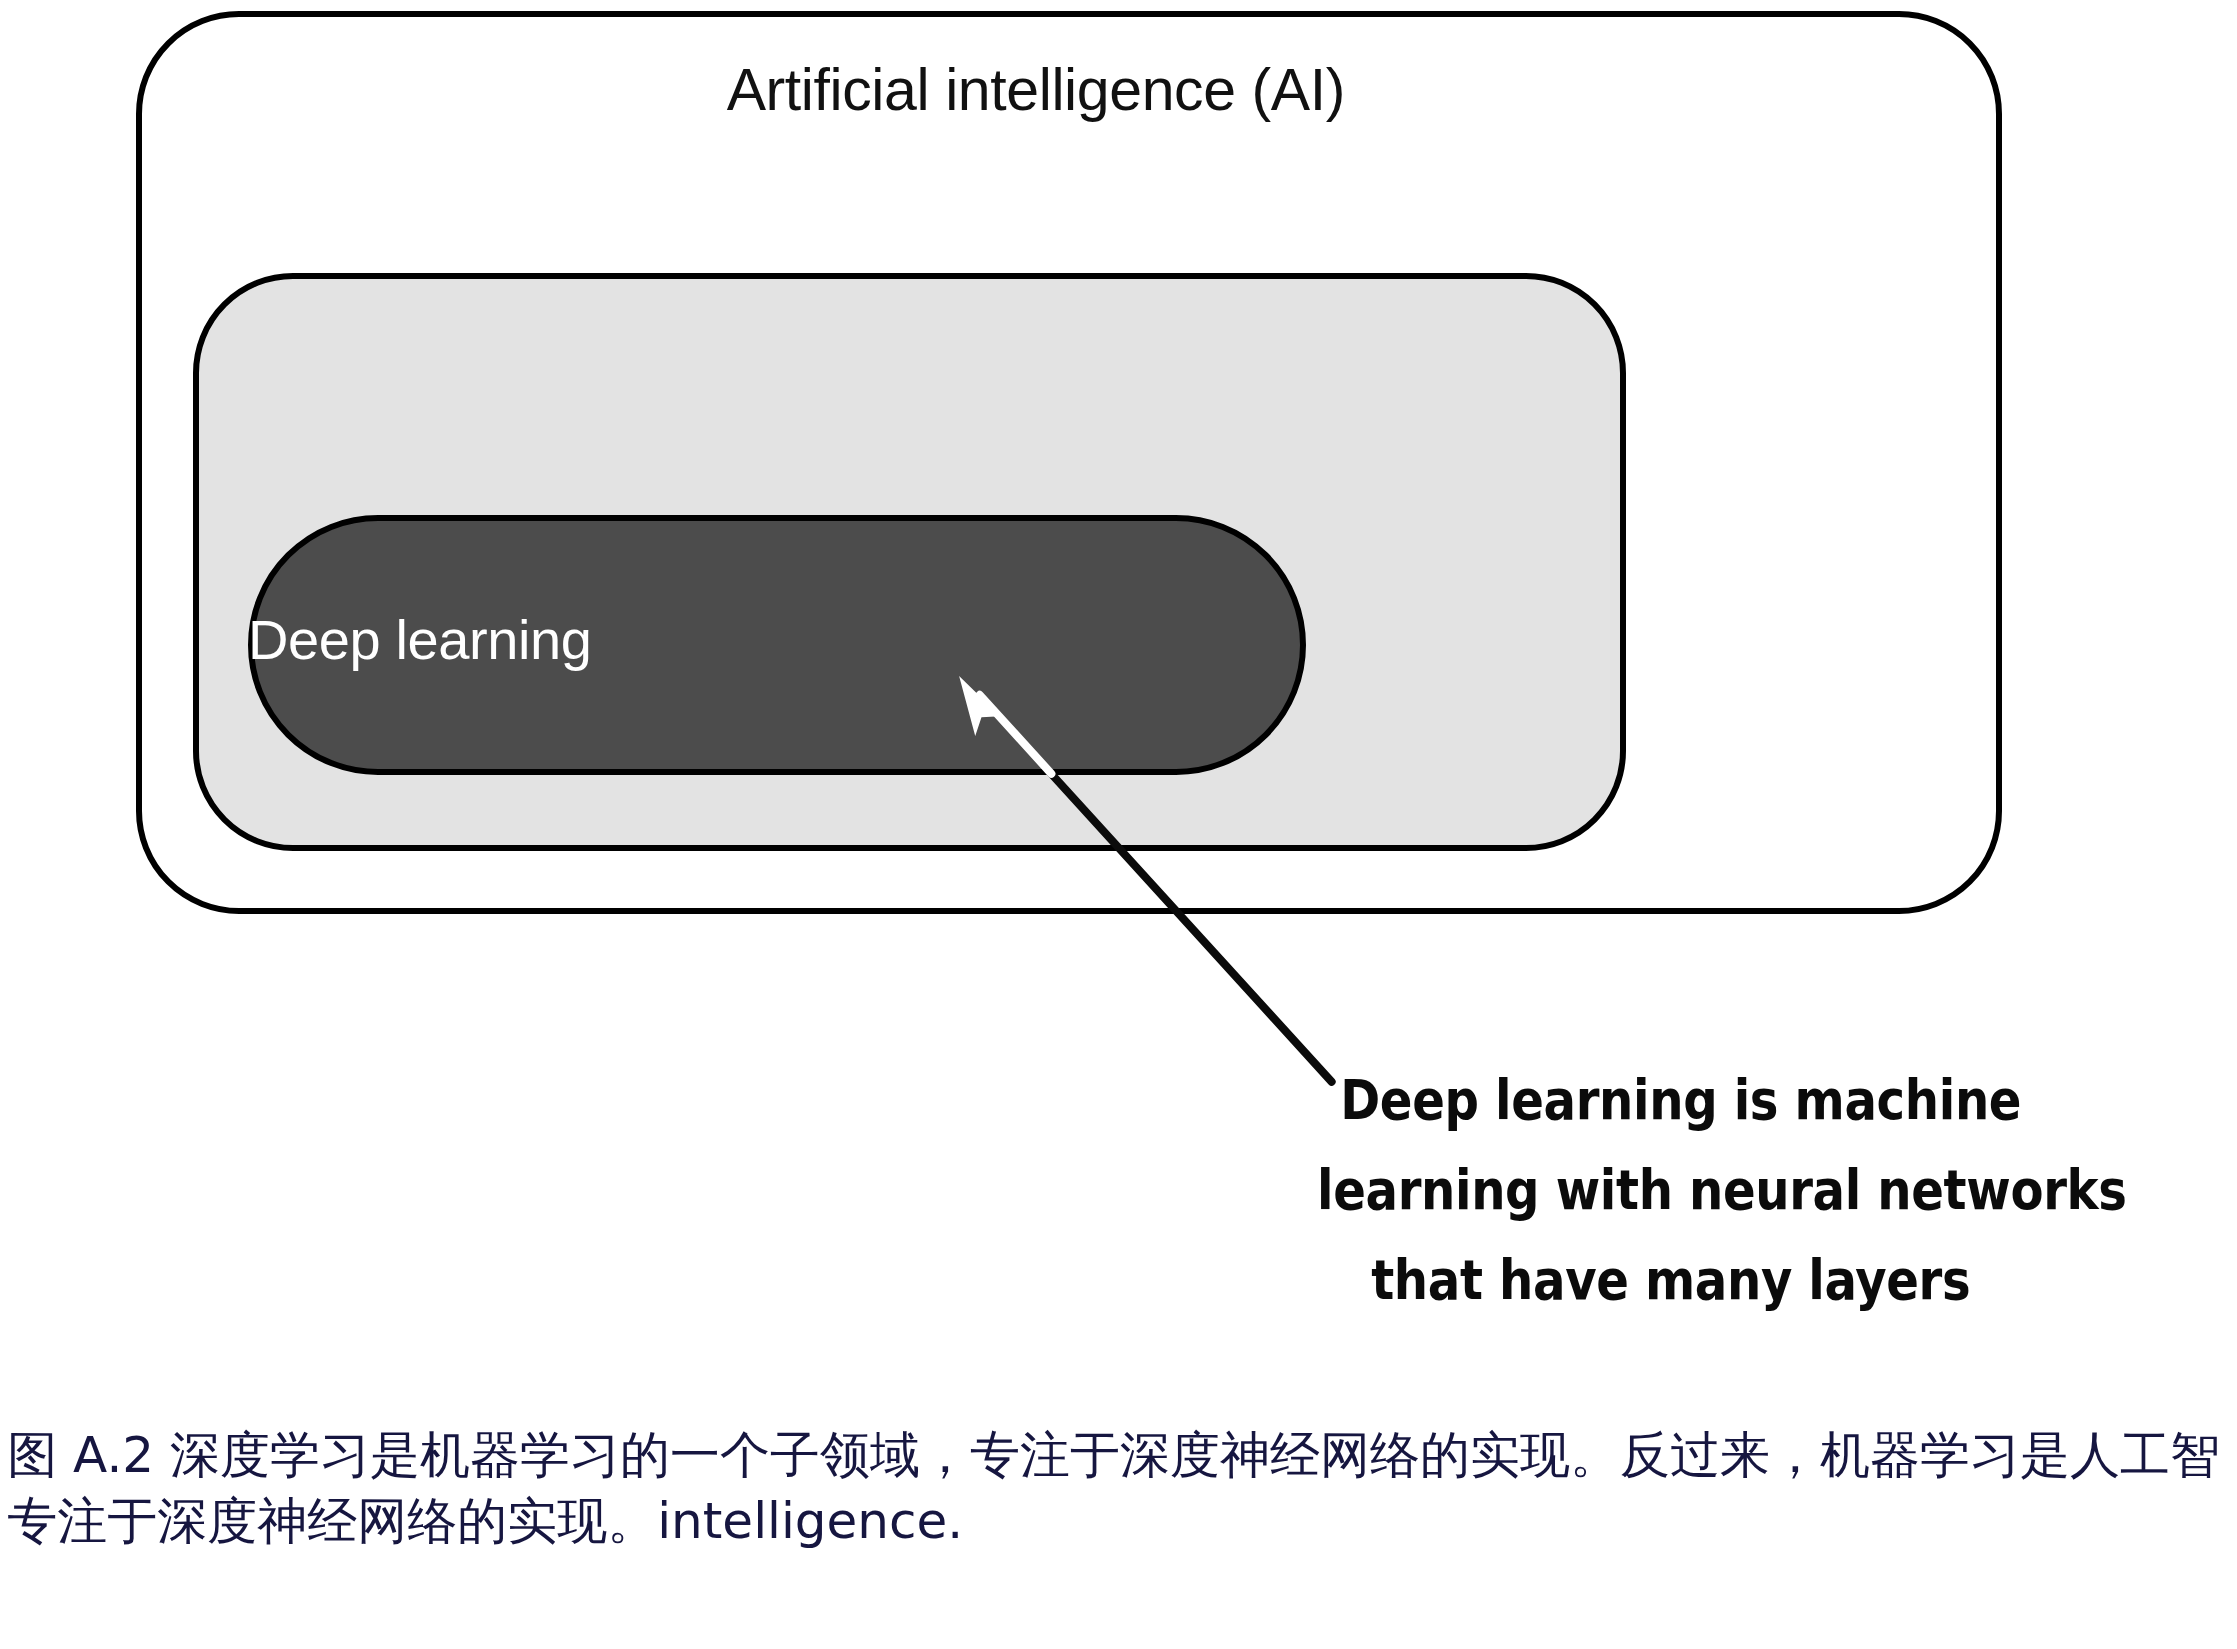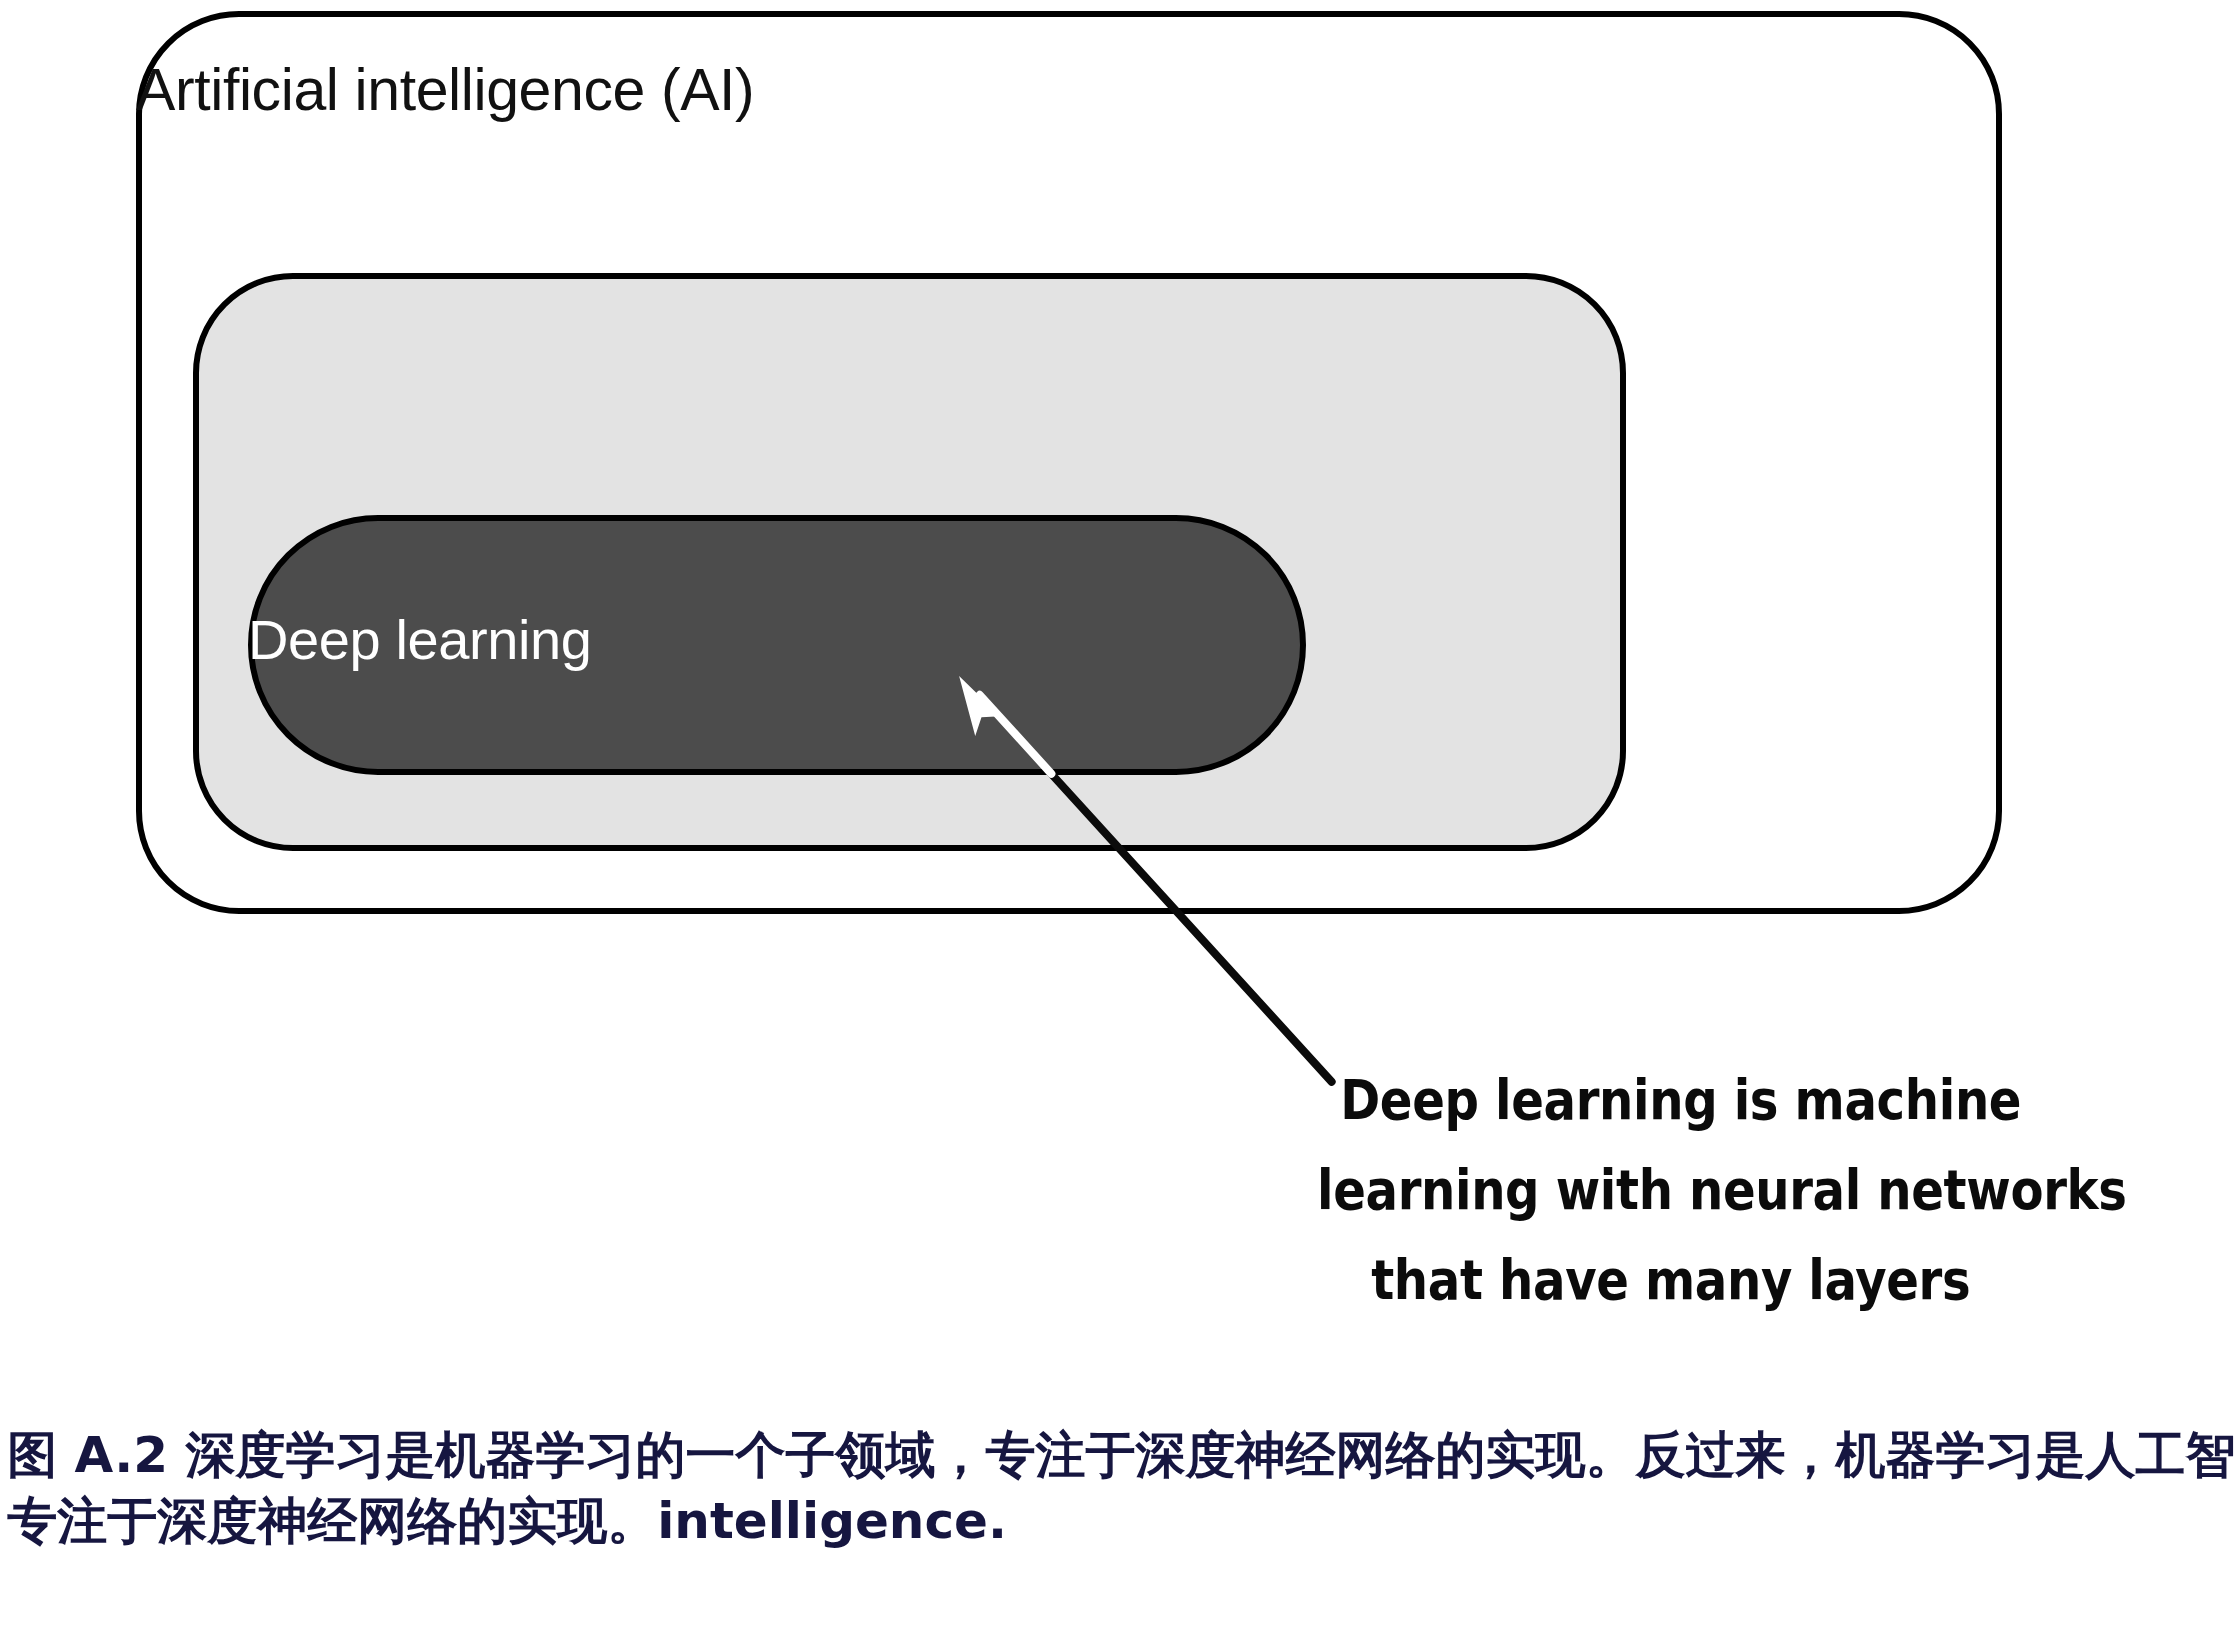--- a/index.html
+++ b/index.html
@@ -62,21 +62,21 @@
   .venn-label {
     position: absolute;
     white-space: nowrap;
     font-weight: 400;
     letter-spacing: -0.4px;
   }
   #ai-label {
     left: 136px;
     top: 56px;
     width: 1209px;
-    text-align: left;
+    text-align: right;
     font-size: 59px;
     color: #111111;
   }
   #ml-label {
     left: 193px;
     top: 345px;
     width: 1075px;
     text-align: center;
     font-size: 57px;
     color: #111111;
@@ -125,21 +125,21 @@
   
   #caption {
     position: absolute;
     left: 7.2px;
     top: 1422px;
     width: 2228px;
     color: #161640;
     font-family: "DejaVu Sans", "Liberation Sans", sans-serif;
     font-size: 50px;
     line-height: 66px;
-    font-weight: 700;
+    font-weight: 400;
   }
   #caption .cap-line {
     display: block;
     white-space: nowrap;
   }
 </style>
 </head>
 <body>
 
 <div id="page">

